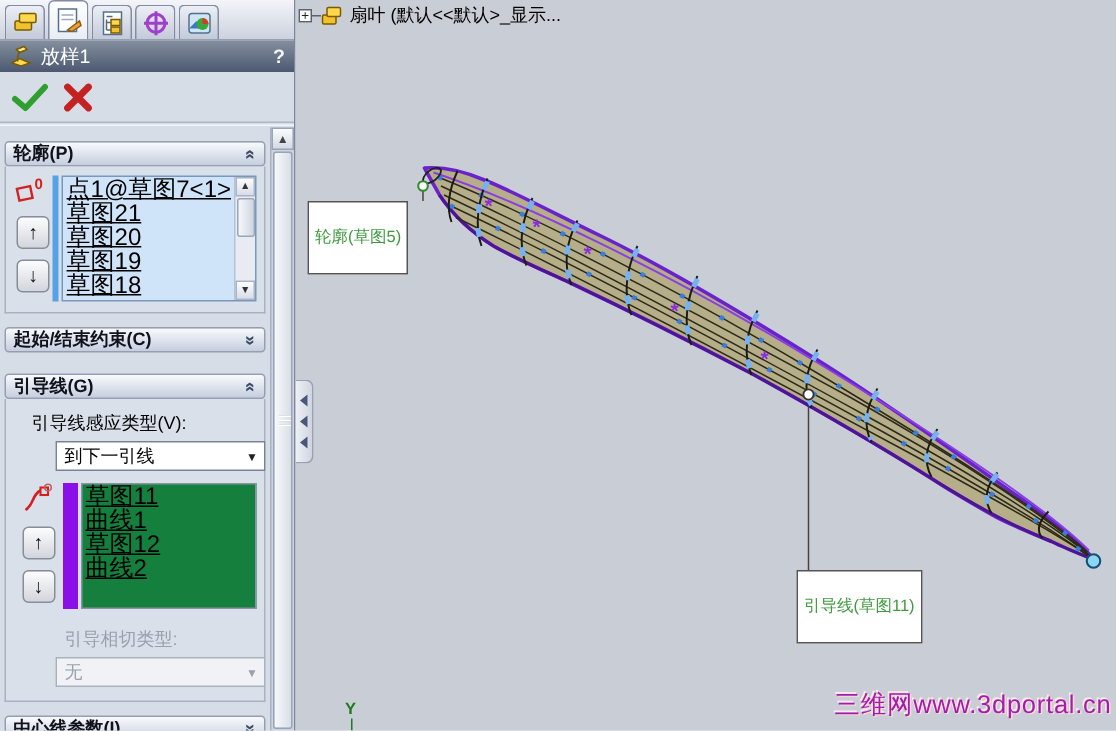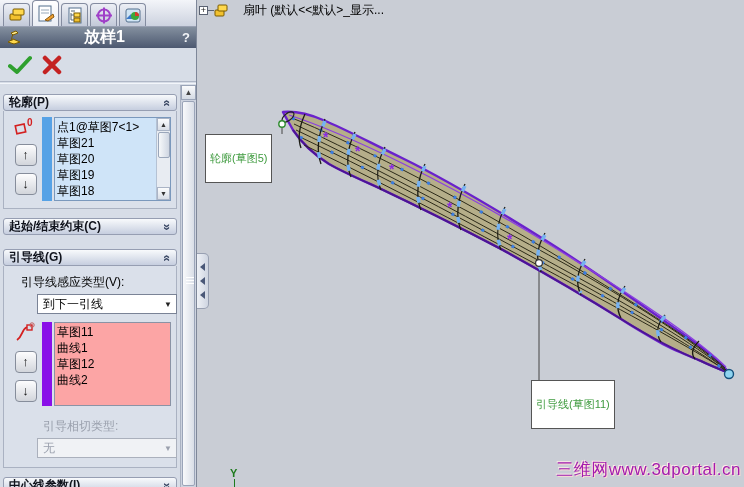--- a/index.html
+++ b/index.html
@@ -5,21 +5,21 @@
   * { box-sizing: border-box; }
   body { margin:0; font-family:"Liberation Sans","DejaVu Sans",sans-serif; }
   #app { position:relative; width:744px; height:487px; background:#d5dbe5; display:flex; overflow:hidden; }
 
   
   #left-panel { width:197px; flex:0 0 197px; display:flex; flex-direction:column; background:#d7dde7; border-right:1px solid #7e8799; }
   .tabs-row { height:27px; background:linear-gradient(#f3f5f9,#ccd2df); border-bottom:1px solid #98a0b2; display:flex; align-items:flex-end; padding-left:3px; }
   .mtab { width:27px; height:23px; border:1px solid #848ca0; border-bottom:none; border-radius:4px 4px 0 0; background:linear-gradient(#eceff5,#c3cad9); margin-right:2px; display:flex; align-items:center; justify-content:center; }
   .mtab.active { background:linear-gradient(#ffffff,#e9edf4); height:26px; }
   .title-bar { height:21px; background:linear-gradient(#84909f,#4c5870); display:flex; align-items:center; padding:0 6px; color:#fff; }
-  .title-bar .t { font-size:16px; font-weight:bold; flex:1; margin-left:5px;text-align:center; }
+  .title-bar .t { font-size:13px; font-weight:normal; flex:1; margin-left:5px; }
   .help-q { font-size:13px; font-weight:bold; color:#f2f4f8; cursor:pointer; }
   .confirm-row { height:31px; display:flex; align-items:center; gap:10px; padding:2px 8px 0 8px; }
   .confirm-row svg { cursor:pointer; }
   .panel-divider { height:3px; border-top:1px solid #aeb6c6; border-bottom:1px solid #f2f5fa; margin:2px 0 1px 0; }
 
   .panel-body { flex:1; display:flex; min-height:0; }
   .panel-content { width:180px; padding:9px 3px 0 3px; }
   .group { margin-bottom:9px; }
   .group-header { height:17px; border:1px solid #969eb2; border-radius:3px; background:linear-gradient(#f8fafc,#c6cedf); display:flex; align-items:center; padding:0 5px; cursor:pointer; }
   .group-header .gh-label { font-size:12px; font-weight:bold; color:#10131c; flex:1; }
@@ -28,23 +28,23 @@
   .chev.down { transform:rotate(90deg); }
   .group-box { border:1px solid #aab2c2; border-top:none; background:#dae0ea; padding:6px 5px 7px 5px; }
 
   .sel-row { display:flex; align-items:flex-start; }
   .icon-col { width:33px; display:flex; flex-direction:column; align-items:center; }
   .arrow-btn { width:22px; height:22px; margin-top:7px; border:1px solid #868d9b; border-radius:4px; background:linear-gradient(#fdfdfe,#d2d5db); font-size:13px; font-weight:bold; color:#111; line-height:20px; text-align:center; cursor:pointer; padding:0; }
   .color-bar { width:10px; align-self:stretch; }
   .color-bar.blue { background:#56a2e6; }
   .color-bar.purple { background:#8a10e8; }
   .listbox { flex:1; margin-left:2px; border:1px solid #7a98bc; background:#cfe4f8; display:flex; height:84px; }
-  .listbox.white { background:#fca5a5; border-color:#8a93a5; }
+  .listbox.white { background:#15803d; border-color:#8a93a5; }
   .list-items { flex:1; padding:1px 2px; overflow:hidden; }
-  .list-items div { font-size:12px; line-height:16px; color:#000; white-space:nowrap; cursor:default; }
+  .list-items div { font-size:16px; line-height:16px; color:#000; white-space:nowrap; cursor:default;text-decoration:underline; }
   .inner-scroll { width:14px; background:#e8ecf2; border-left:1px solid #b5c2d4; display:flex; flex-direction:column; justify-content:space-between; align-items:center; }
   .inner-scroll .sb { font-size:7px; color:#333; width:100%; text-align:center; background:linear-gradient(#fbfcfd,#d8dde6); border:1px solid #aab4c6; height:13px; line-height:12px; cursor:pointer; }
   .inner-scroll .sthumb { width:12px; height:26px; background:linear-gradient(90deg,#f6f8fa,#cfd6e2); border:1px solid #9aa6ba; border-radius:2px; margin:1px 0; cursor:grab; flex:0 0 auto; }
   .inner-spacer { flex:1; }
 
   .field-label { font-size:12px; color:#000; margin:2px 0 3px 12px; }
   .field-label.disabled { color:#9aa0ad; margin-left:34px; }
   .combo { margin-left:28px; width:140px; height:20px; border:1px solid #7a8396; background:#fff; display:flex; align-items:center; padding-left:5px; font-size:12px; cursor:pointer; }
   .combo .cval { flex:1; }
   .combo .carr { width:16px; text-align:center; font-size:8px; color:#222; }
@@ -57,21 +57,21 @@
   .panel-scrollbar .thumb { flex:1; margin:1px; background:linear-gradient(90deg,#f8f9fb,#d9dee7); border:1px solid #9aa4b8; border-radius:2px; position:relative; cursor:grab; }
   .thumb-grip { position:absolute; top:175px; left:3px; width:8px; }
   .thumb-grip i { display:block; height:1px; background:#8b94a8; border-bottom:1px solid #fff; margin-bottom:2px; }
 
   
   #viewport { position:relative; flex:1; background:#c9cdd5; overflow:hidden; }
   #gfx { position:absolute; left:0; top:0; }
   .tree-flyout { position:absolute; left:2px; top:2px; display:flex; align-items:center; font-size:12px; color:#000; }
   .expand-box { width:9px; height:9px; border:1px solid #5a6272; background:#fff; font-size:9px; line-height:7px; text-align:center; color:#222; cursor:pointer; }
   .tree-link { width:6px; height:1px; background:#5a6272; }
-  .tree-label { margin-left:14px; white-space:nowrap; cursor:default;text-align:center; }
+  .tree-label { margin-left:4px; white-space:nowrap; cursor:default;text-align:center; }
   .callout { position:absolute; background:#fff; border:1px solid #555; font-size:11px; line-height:13px; color:#3f9b3f; padding:17px 4px; white-space:nowrap; cursor:move; }
   .splitter-tab { position:absolute; left:0; top:253px; width:12px; height:56px; background:linear-gradient(90deg,#eef1f6,#cfd5e1); border:1px solid #98a0b2; border-left:none; border-radius:0 5px 5px 0; display:flex; flex-direction:column; justify-content:center; align-items:center; gap:6px; cursor:pointer; }
   .splitter-tab i { width:0; height:0; border-top:4px solid transparent; border-bottom:4px solid transparent; border-right:5px solid #4a5878; }
   .watermark { position:absolute; right:3px; bottom:6px; font-size:17px; font-weight:normal; letter-spacing:0.5px; color:#a21caf; text-shadow:1px 1px 0 #ffd9d5,-1px -1px 0 #ffeae8; cursor:default; }
   .triad-y { position:absolute; left:33px; top:467px; color:#1d7a1d; font-size:11px; font-weight:bold; cursor:default; }
   .triad-y::after { content:""; position:absolute; left:4px; top:12px; width:1px; height:10px; background:#1d7a1d; }
 </style>
 </head>
 <body>
 

